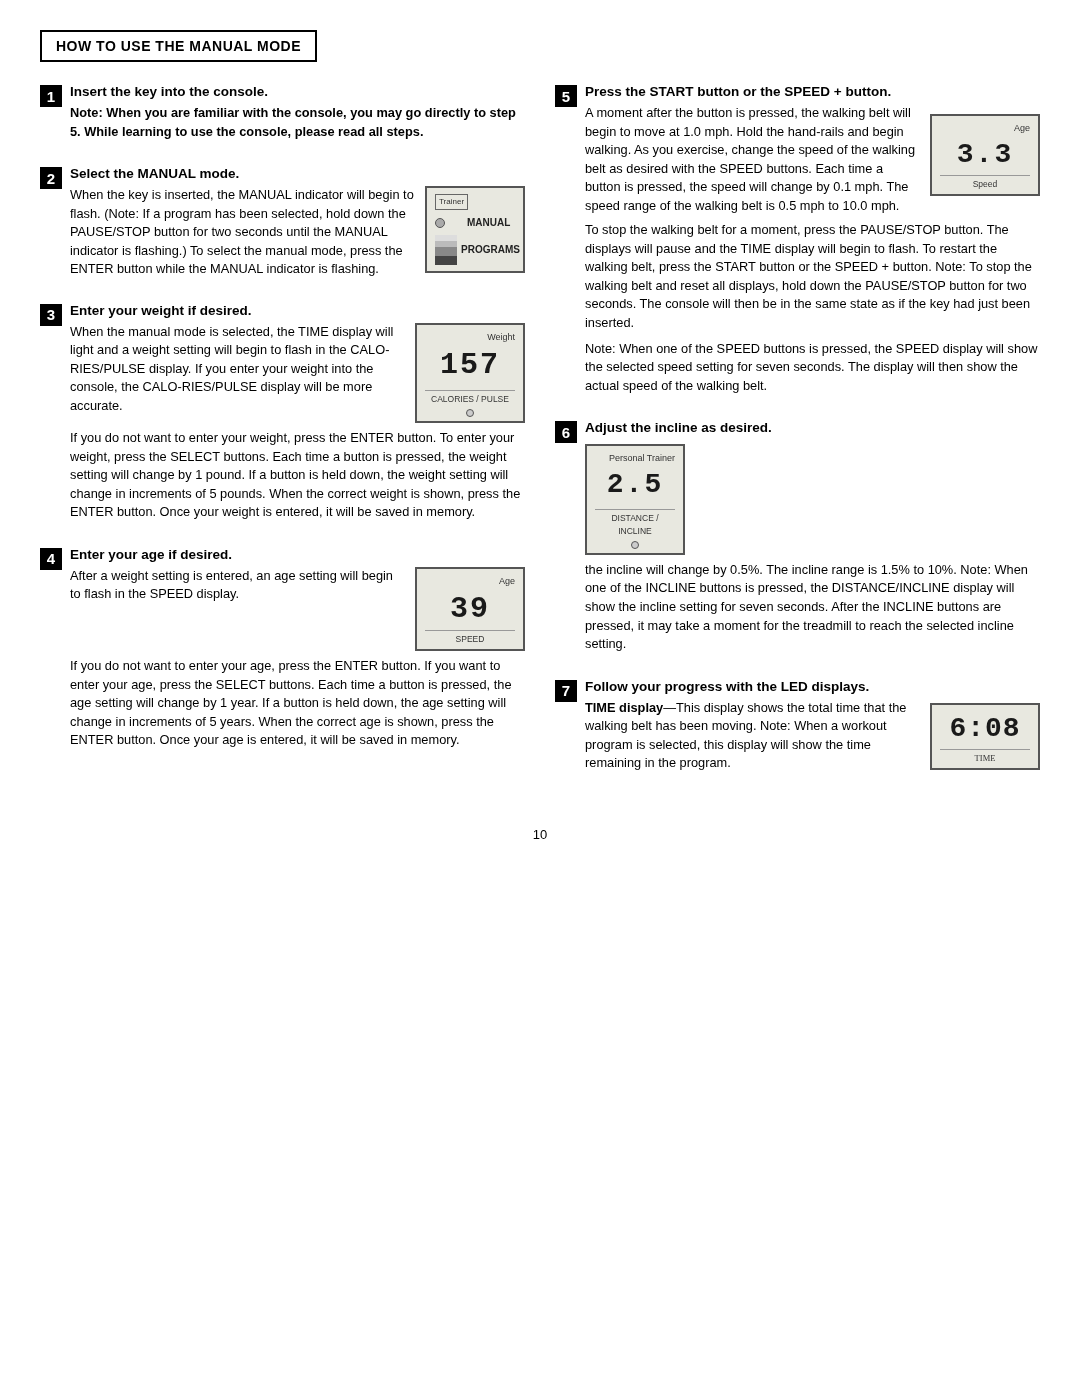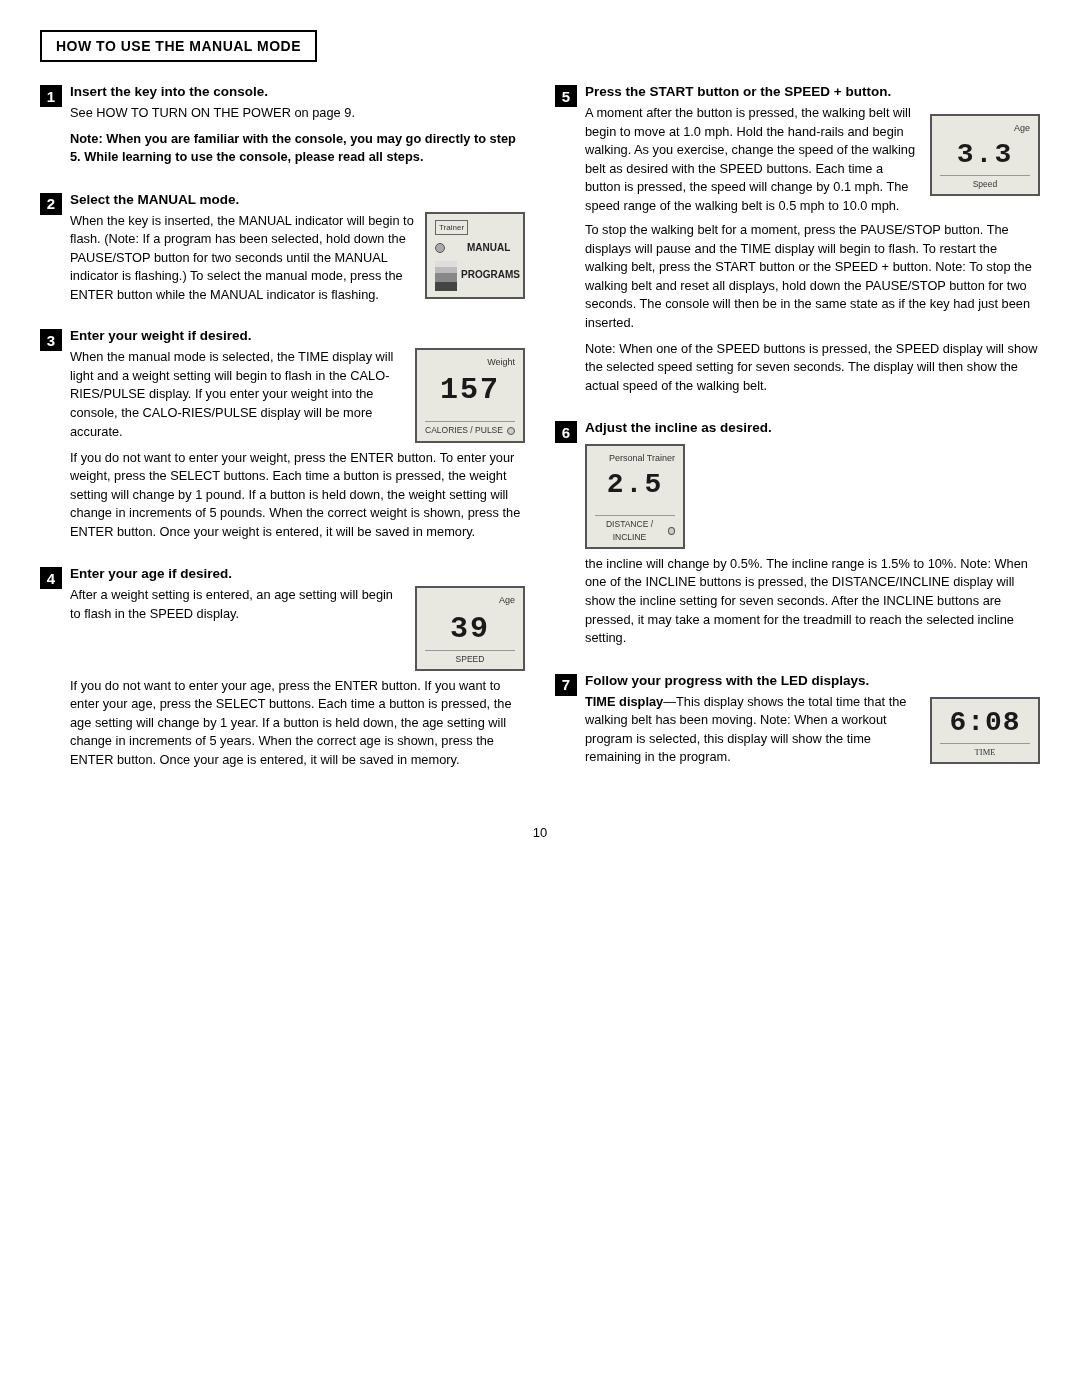--- a/index.html
+++ b/index.html
@@ -107,25 +107,26 @@
       display: block;
       padding: 4px 0;
     }
     .lcd-display .label-bottom {
       font-size: 8.5px;
       text-align: center;
       color: #333;
       font-family: Arial, sans-serif;
       border-top: 1px solid #999;
       padding-top: 2px;
-      margin-top: 12px;
+      margin-top: 6px;
       display: flex;
       align-items: center;
       justify-content: center;
       gap: 4px;
+      flex-direction: column;
     }
     .lcd-display .label-bottom-right {
       font-size: 8.5px;
       text-align: right;
       color: #333;
       font-family: Arial, sans-serif;
       border-top: 1px solid #999;
       padding-top: 2px;
       margin-top: 2px;
     }
@@ -193,21 +194,20 @@
 
 <div class="two-col">
 
   <div class="col-left">
 
     <div class="step">
       <div class="step-num">1</div>
       <div class="step-content">
         <div class="step-title">Insert the key into the console.</div>
         <div class="step-body">
-          <p>See HOW TO TURN ON THE POWER on page 9.</p>
           <p class="bold">Note: When you are familiar with the console, you may go directly to step 5. While learning to use the console, please read all steps.</p>
         </div>
       </div>
     </div>
 
     <div class="step">
       <div class="step-num">2</div>
       <div class="step-content">
         <div class="step-title">Select the MANUAL mode.</div>
         <div class="step-body">

